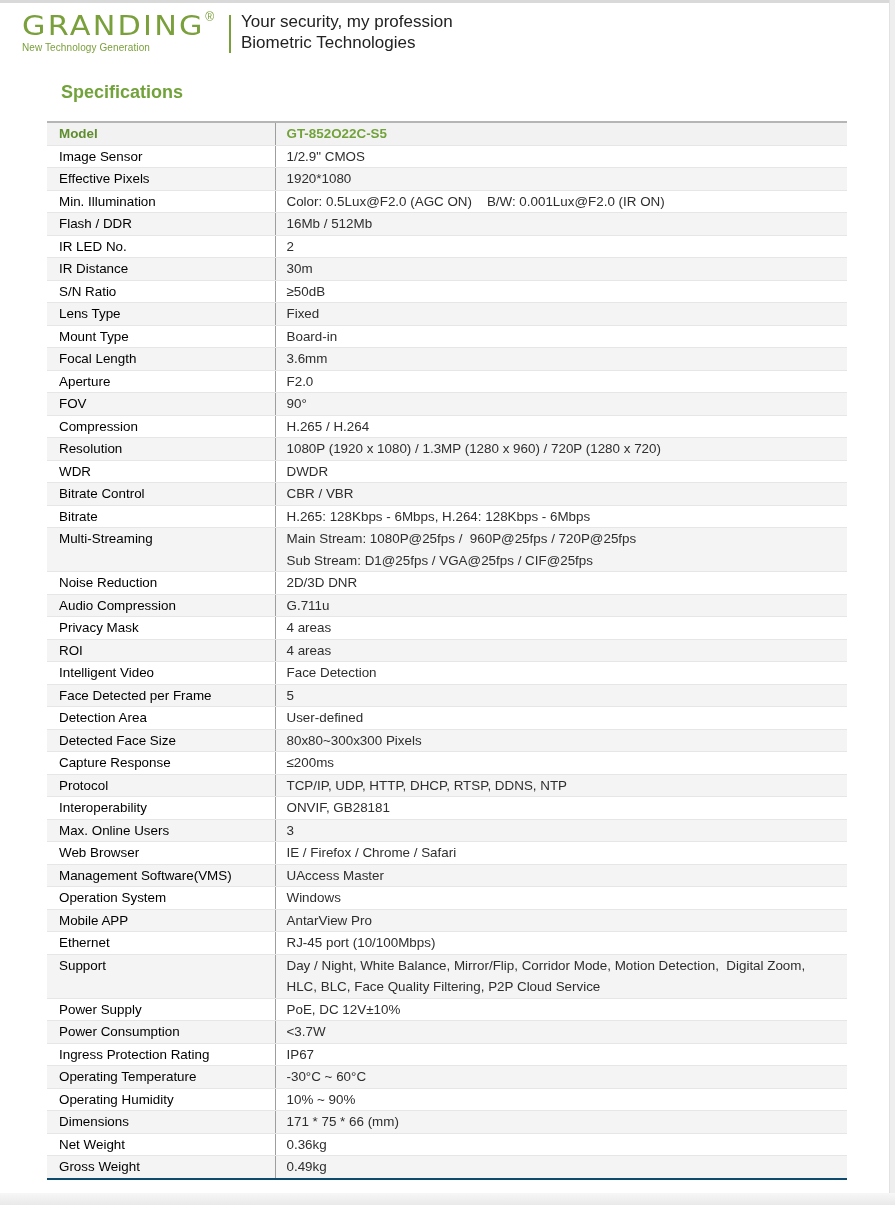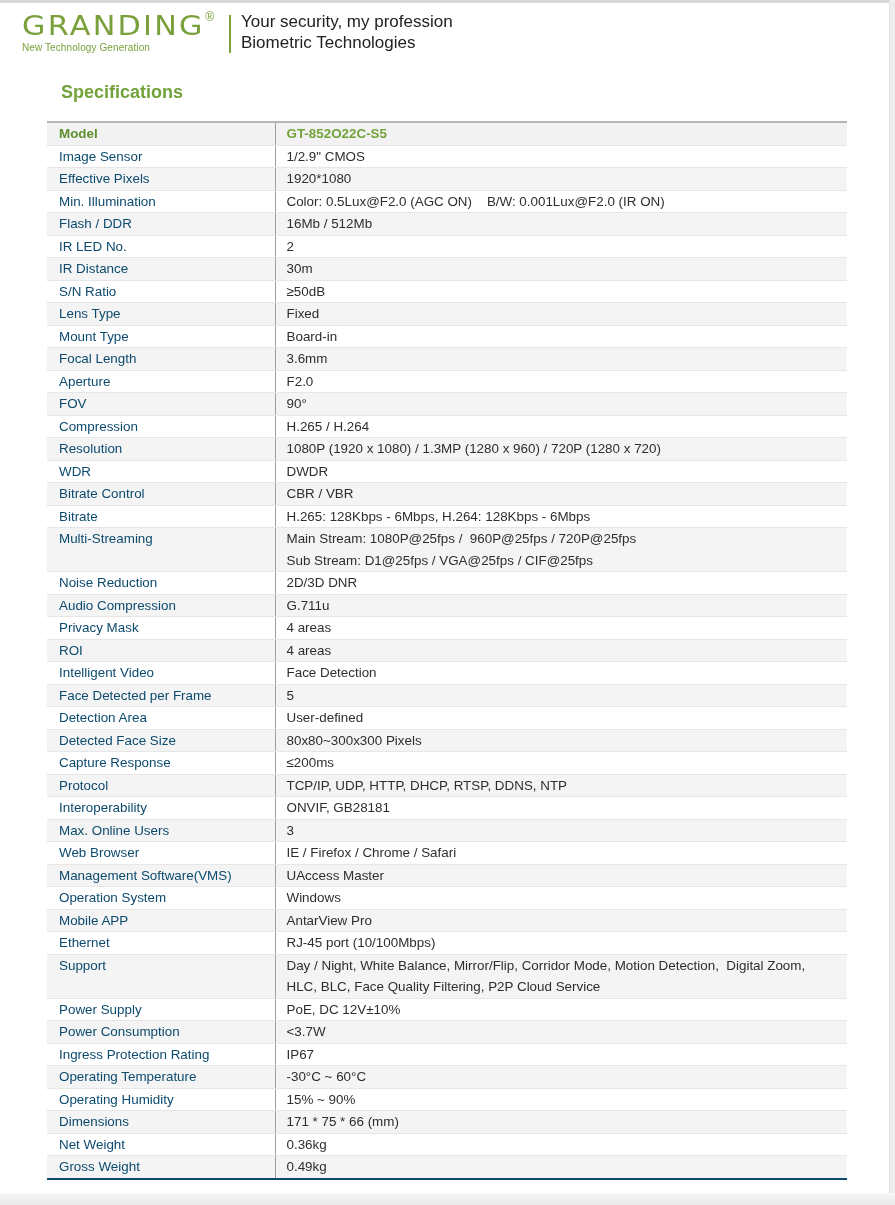--- a/index.html
+++ b/index.html
@@ -14,21 +14,21 @@
     .logo-word { font-family: "DejaVu Sans", sans-serif; font-size: 27px; letter-spacing: 2px; color: #7aa03b; font-weight: normal; line-height: 28px; transform: scaleX(1.12); transform-origin: left; display: inline-block; }
     .logo-reg { font-size: 12px; color: #7aa03b; vertical-align: top; position: relative; left: 20px; top: -2px; }
     .logo-sub { font-size: 10px; color: #7aa03b; margin-top: 2px; letter-spacing: 0.1px; }
     .divider-v { width: 2px; height: 38px; background: #7aa03b; margin: 4px 10px 0 5px; }
     .tagline { font-size: 17px; color: #222; line-height: 21px; }
 
     .page-title { position: absolute; left: 61px; top: 82px; font-size: 18px; font-weight: bold; color: #72a23a; font-family: "Liberation Sans", sans-serif; }
 
     .spec-table { position: absolute; left: 47px; top: 121px; width: 800px; border-collapse: collapse; border-top: 2px solid #b5b5b5; border-bottom: 2px solid #0c4a6e; }
     .spec-table td { font-size: 13.4px; line-height: 21.5px; padding: 0 0 0 12px; border-bottom: 1px solid #e6e6e6; vertical-align: top; }
-    .spec-table td.label { width: 228px; color: #0c4a6e; border-right: 1px solid #9e9e9e; padding-left: 12px; }
+    .spec-table td.label { width: 228px; color: #000000; border-right: 1px solid #9e9e9e; padding-left: 12px; }
     .spec-table td.value { color: #2e2e2e; padding-left: 11px; }
     .spec-table tr.alt td { background: #f4f4f4; }
     .spec-table tr.head td { font-weight: bold; background: #f2f2f2; }
     .spec-table tr.head td.label { color: #5f8e2e; }
     .spec-table tr.head td.value { color: #72a23a; }
     .spec-table td .line { display: block; }
   </style>
 </head>
 <body>
 
@@ -213,21 +213,21 @@
       <tr>
         <td class="label">Ingress Protection Rating</td>
         <td class="value" style="white-space: pre;">IP67</td>
       </tr>
       <tr class="alt">
         <td class="label">Operating Temperature</td>
         <td class="value" style="white-space: pre;">-30°C ~ 60°C</td>
       </tr>
       <tr>
         <td class="label">Operating Humidity</td>
-        <td class="value" style="white-space: pre;">15% ~ 90%</td>
+        <td class="value" style="white-space: pre;">10% ~ 90%</td>
       </tr>
       <tr class="alt">
         <td class="label">Dimensions</td>
         <td class="value" style="white-space: pre;">171 * 75 * 66 (mm)</td>
       </tr>
       <tr>
         <td class="label">Net Weight</td>
         <td class="value" style="white-space: pre;">0.36kg</td>
       </tr>
       <tr class="alt">

